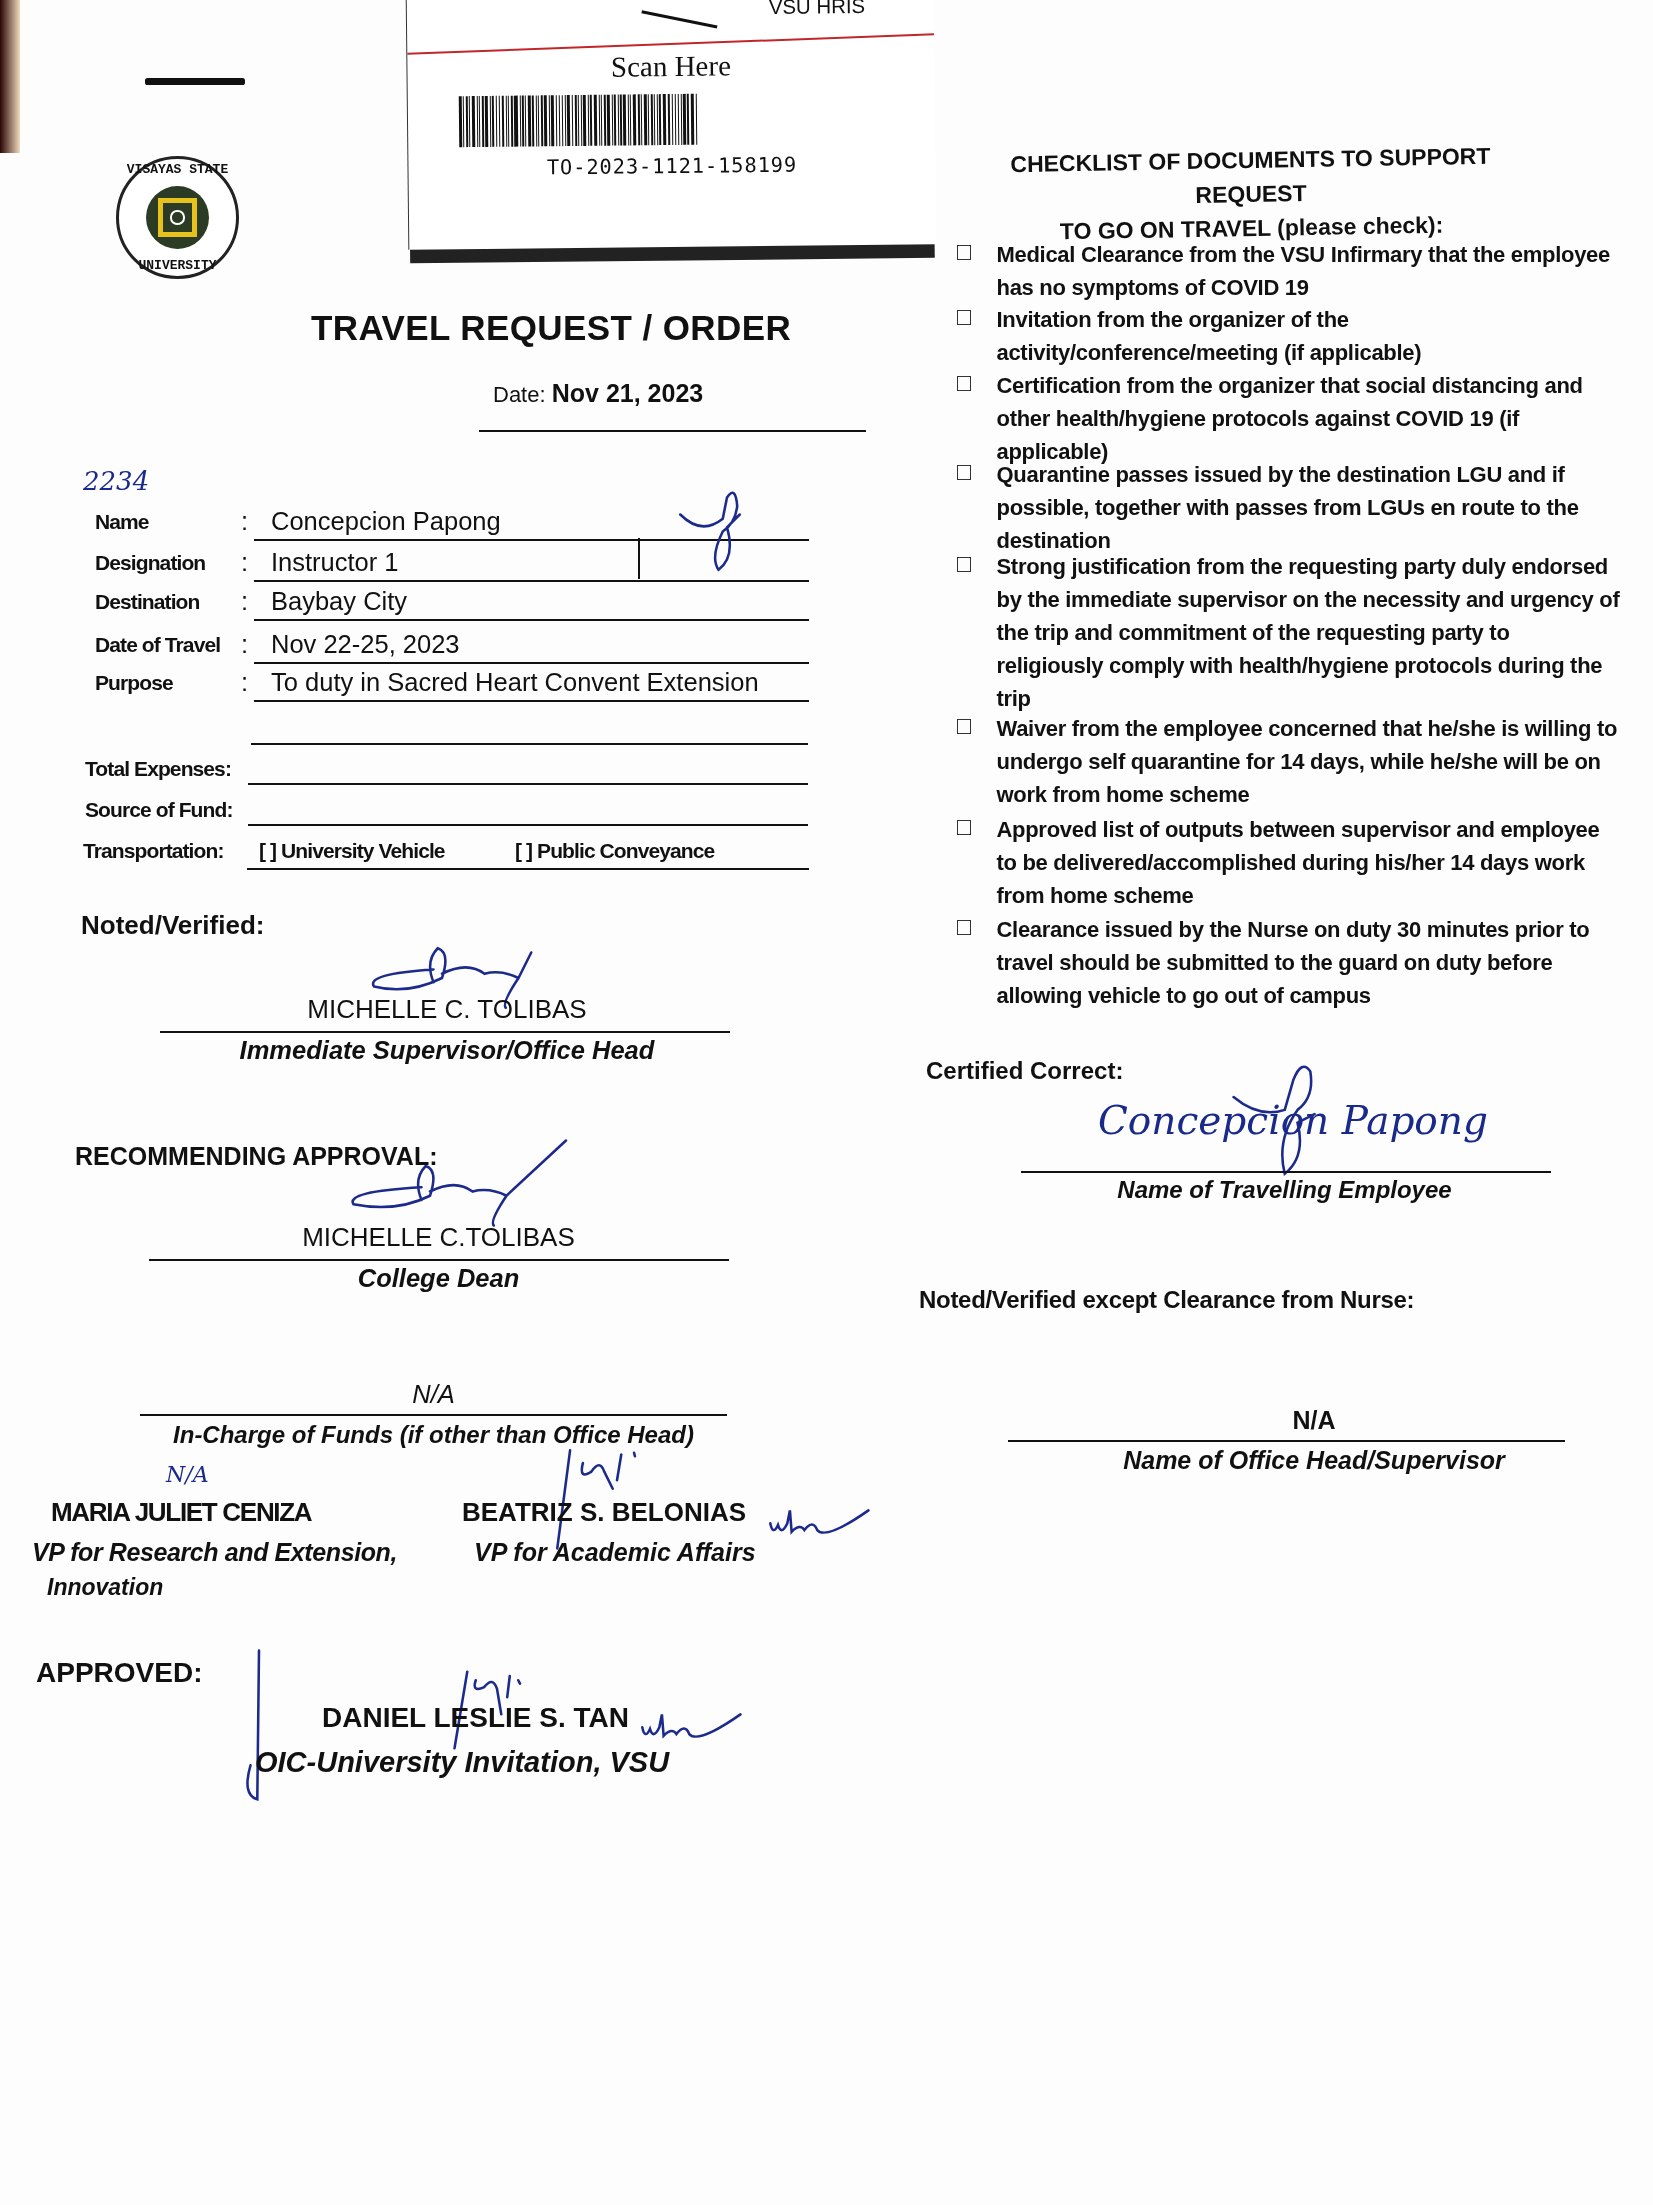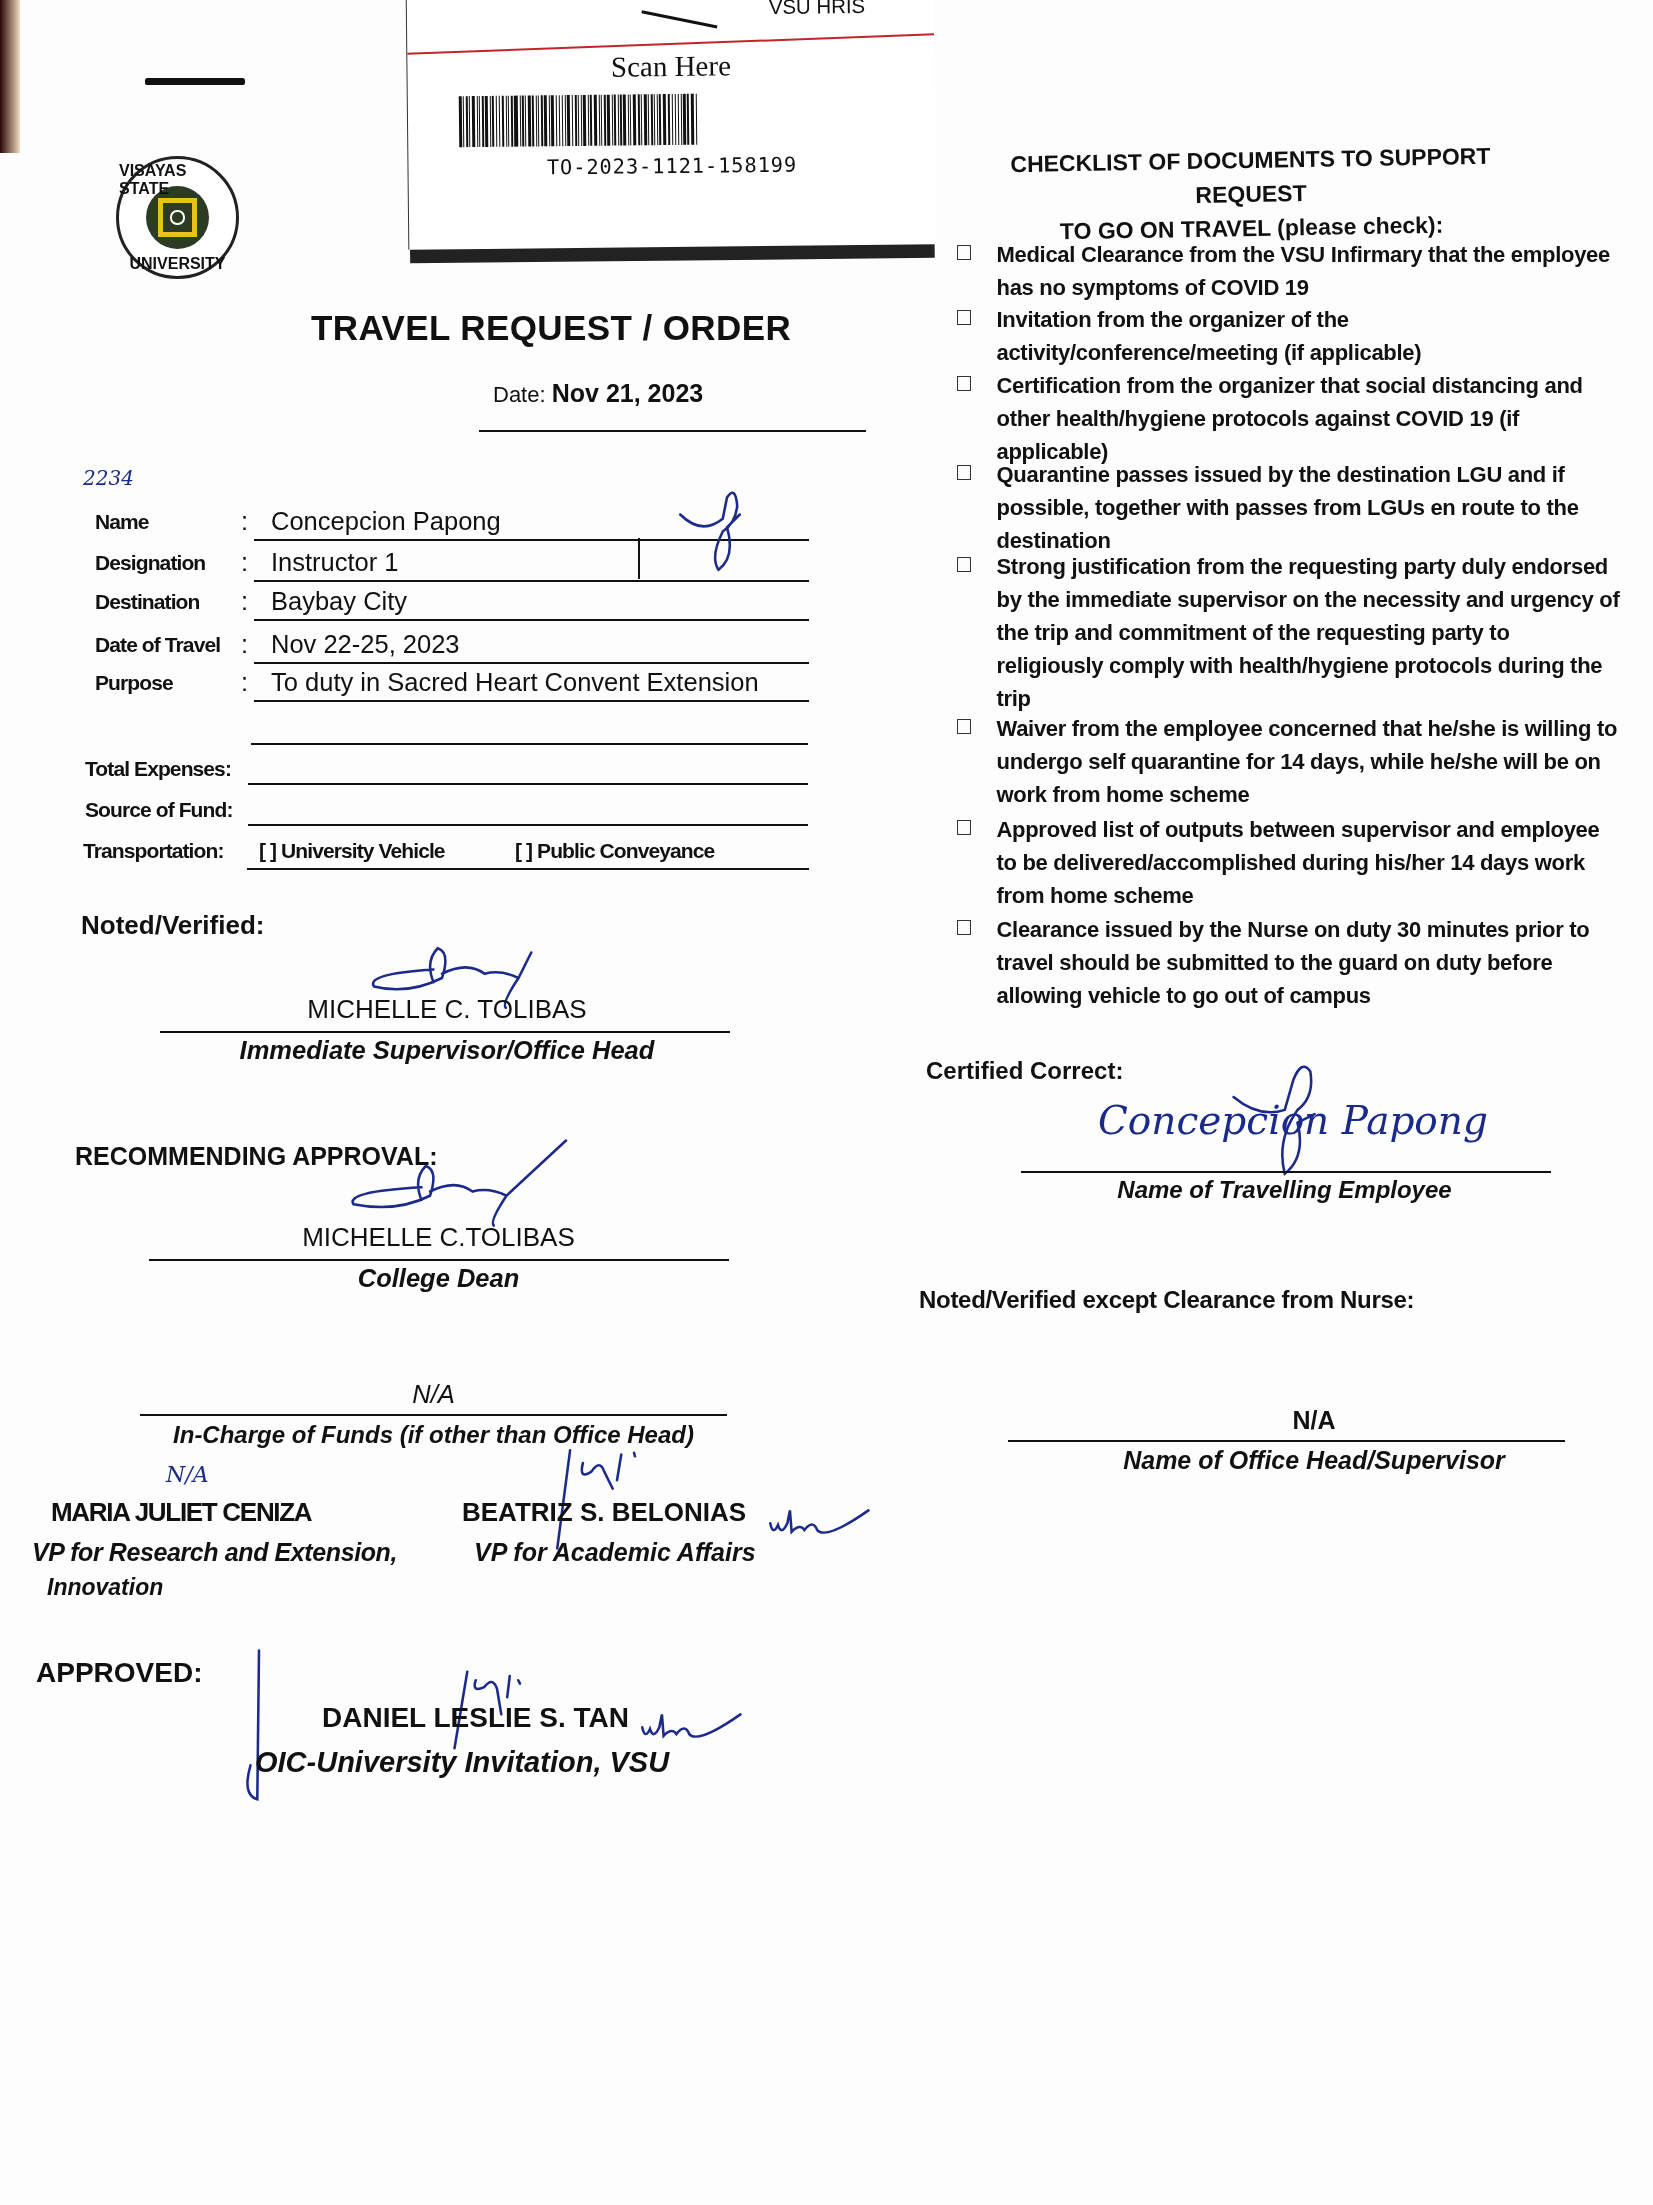--- a/index.html
+++ b/index.html
@@ -20,21 +20,21 @@
   .sticker .barcode { position:absolute; left:51px; top:102px; width:366px; height:51px; display:flex; gap:1.7px; }
   .sticker .barcode span { display:block; background:#111; height:100%; }
   .sticker .code { position:absolute; left:0; width:527px; top:162px; text-align:center;
                    font-family:"DejaVu Sans Mono", monospace; font-size:20.4px; letter-spacing:0.9px; }
   
   .logo { left:116px; top:156px; width:117px; height:117px; border-radius:50%; border:3.4px solid #222;
           background:#fff; display:flex; align-items:center; justify-content:center; }
   .logo .inner { width:63px; height:63px; border-radius:50%; background:#2c3b24; display:flex; align-items:center; justify-content:center; }
   .logo .sq { width:29px; height:29px; border:5.1px solid #e7c21c; display:flex; align-items:center; justify-content:center; }
   .logo .dot { width:10.2px; height:10.2px; border-radius:50%; border:2.6px solid #fff; }
-  .logo .ring-text { position:absolute; font-size:16px; font-weight:bold; font-family:Liberation Sans, sans-serif; }
+  .logo .ring-text { position:absolute; font-size:13px; font-weight:bold; font-family:Liberation Mono, monospace; }
   
   .title { font-weight:bold; font-size:35px; letter-spacing:0.4px; }
   .bold { font-weight:bold; }
   .italic-b { font-weight:bold; font-style:italic; }
   .line { position:absolute; height:1.7px; background:#111; }
   .lbl { font-weight:bold; font-size:21px; letter-spacing:-0.9px; }
   .val { font-size:25.5px; }
   .hand { font-family:"DejaVu Serif", serif; font-style:italic; color:#1a2a8a; }
   
   .cl-title { left:970px; top:143px; width:562px; text-align:center; font-weight:bold; font-size:23px; line-height:34px; transform:rotate(-1deg); }
@@ -143,21 +143,21 @@
   <div class="ring-text" style="bottom:3.4px;">UNIVERSITY</div>
 </div>
 
 <div class="abs title" style="left:311px;top:308px;">TRAVEL REQUEST / ORDER</div>
 <div class="abs" style="left:493px;top:379px;font-size:22px;">
   <span>Date:</span>
   <span class="bold" style="font-size:25px;">Nov 21, 2023</span>
 </div>
 <div class="line" style="left:479px;top:430px;width:387px;"></div>
 
-<div class="abs hand" style="left:83px;top:466px;font-size:20px;">2234</div>
+<div class="abs hand" style="left:83px;top:466px;font-size:26px;">2234</div>
 
 <div id="fields">
     <div class="abs lbl" style="left: 95px; top: 510px;">Name</div>
     <div class="abs val" style="left: 241px; top: 507px;">:</div>
     <div class="abs val" style="left: 271px; top: 507px;">Concepcion Papong</div>
     <div class="line" style="left: 254px; top: 539px; width: 555px;"></div>
     <div class="abs lbl" style="left: 95px; top: 551px;">Designation</div>
     <div class="abs val" style="left: 241px; top: 548px;">:</div>
     <div class="abs val" style="left: 271px; top: 548px;">Instructor 1</div>
     <div class="line" style="left: 254px; top: 580px; width: 555px;"></div>

